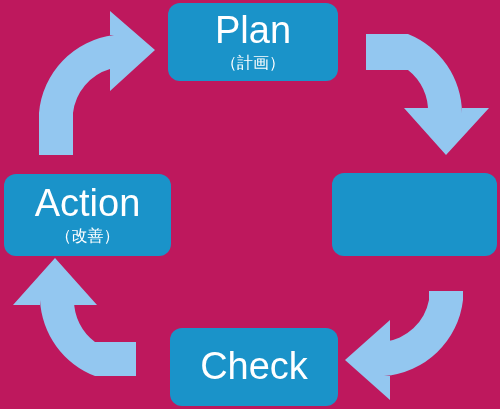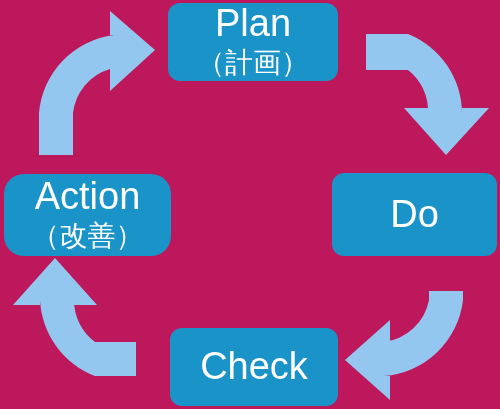--- a/index.html
+++ b/index.html
@@ -30,31 +30,31 @@
     text-align: center;
     box-sizing: border-box;
   }
   .node .label-en {
     font-size: 38px;
     font-weight: 400;
     letter-spacing: 0px;
     line-height: 1.05;
   }
   .node .label-ja {
-    font-size: 28px;
+    font-size: 16px;
     font-weight: 400;
     line-height: 1.15;
     margin-top: 3px;
   }
 
   
   #node-plan   { left: 168px; top: 3px;   width: 170px; height: 78px; }
   #node-do     { left: 332px; top: 173px; width: 165px; height: 83px; }
   #node-check  { left: 170px; top: 328px; width: 168px; height: 78px; }
-  #node-action { left: 4px;   top: 174px; width: 167px; height: 82px; border-radius: 20px; }
+  #node-action { left: 4px;   top: 174px; width: 167px; height: 82px; }
 
   #arrows {
     position: absolute;
     left: 0;
     top: 0;
     width: 500px;
     height: 409px;
     pointer-events: none;
   }
   .arrow-shape { fill: #93c7f0; }
@@ -117,21 +117,20 @@
              L 73,155
              Z" fill="#93c7f0"></path>
   </svg>
 
   <div class="node" id="node-plan" style="background: rgb(26, 147, 201); color: rgb(255, 255, 255);">
     <span class="label-en">Plan</span>
     <span class="label-ja">（計画）</span>
   </div>
 
   <div class="node" id="node-do" style="background: rgb(26, 147, 201); color: rgb(255, 255, 255);">
-    <span class="label-en">Do</span>
   </div>
 
   <div class="node" id="node-check" style="background: rgb(26, 147, 201); color: rgb(255, 255, 255);">
     <span class="label-en">Check</span>
   </div>
 
   <div class="node" id="node-action" style="background: rgb(26, 147, 201); color: rgb(255, 255, 255);">
     <span class="label-en">Action</span>
     <span class="label-ja">（改善）</span>
   </div>

